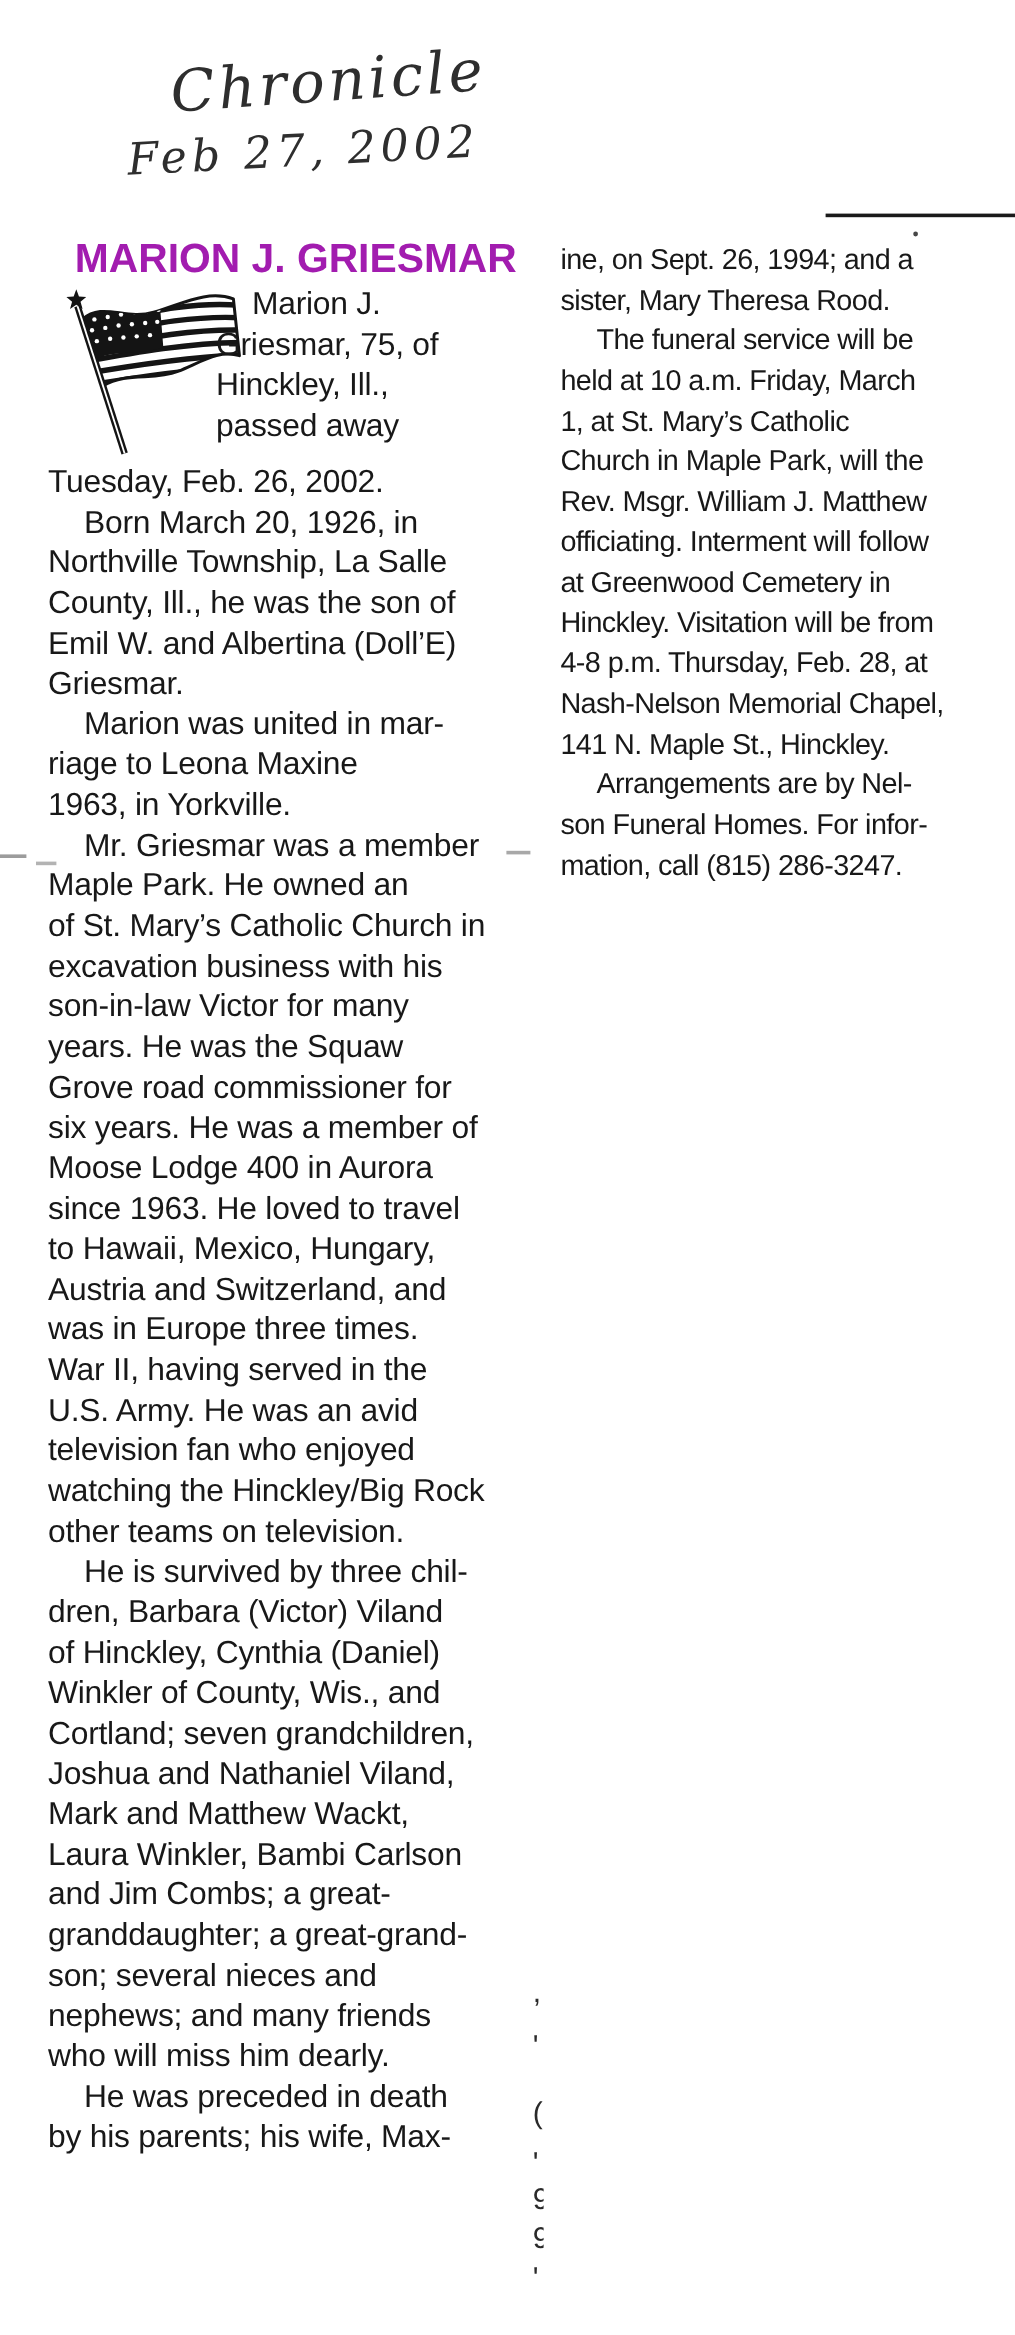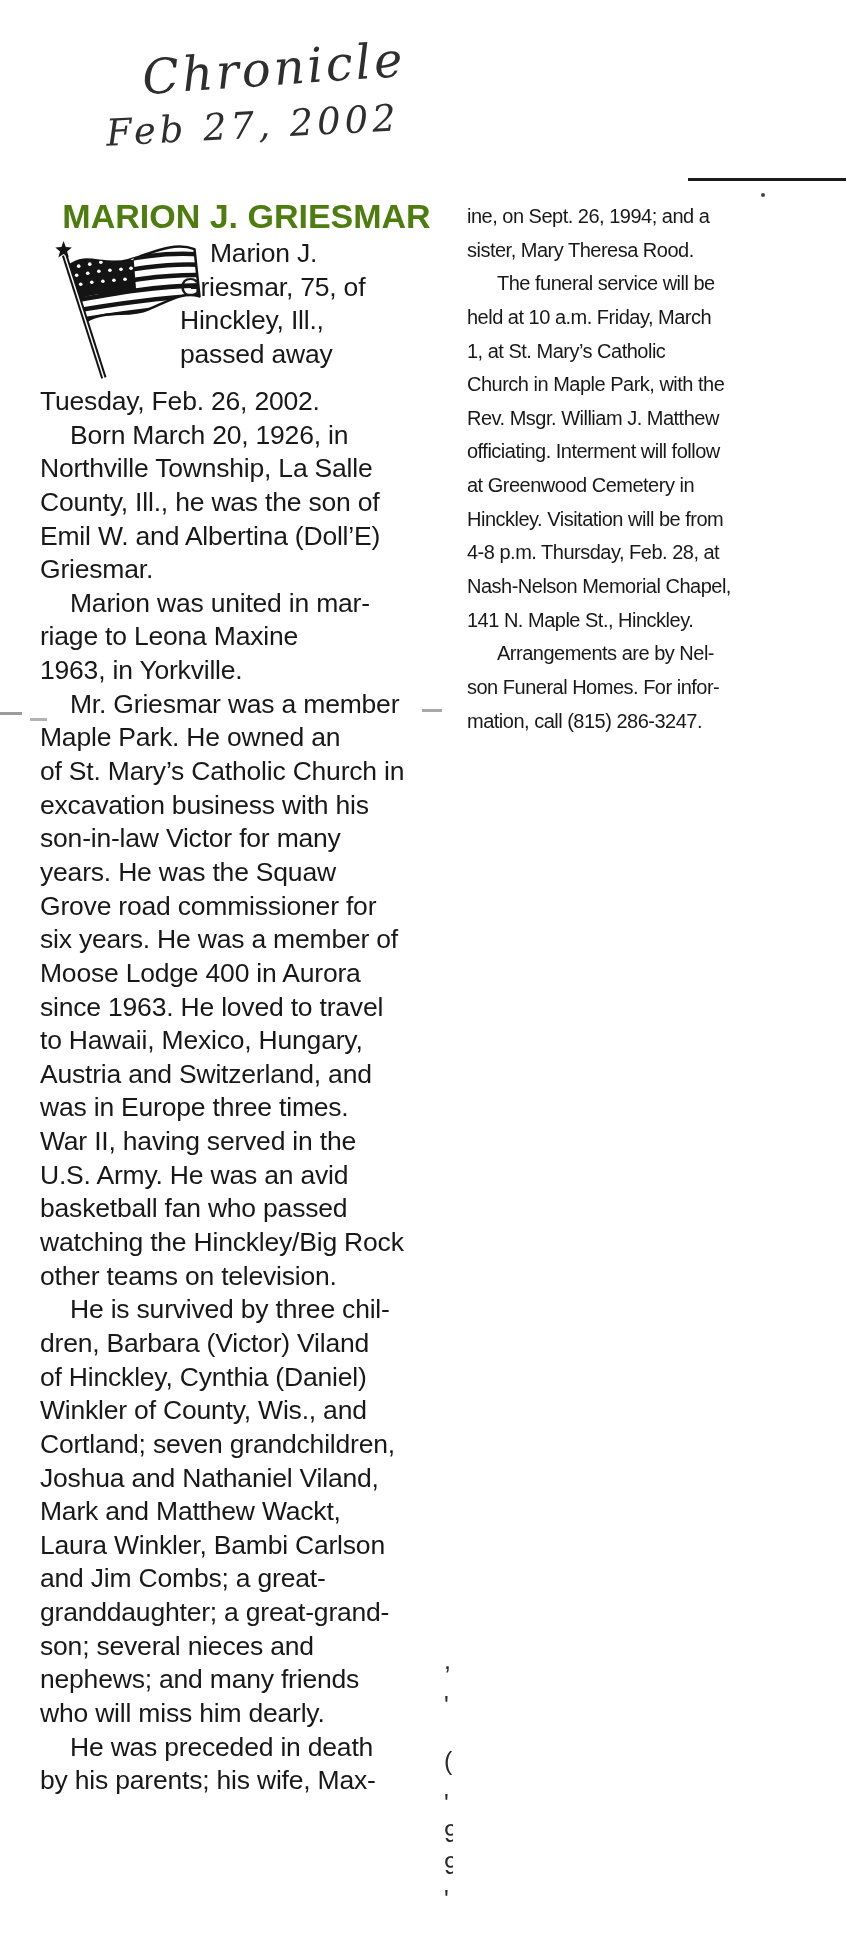--- a/index.html
+++ b/index.html
@@ -11,30 +11,30 @@
   
   .hand{position:absolute;font-family:"DejaVu Serif",serif;font-style:italic;color:#2e2e2e;white-space:nowrap;}
   .hand-pub{left:142px;top:40px;font-size:48px;transform:rotate(-4deg);letter-spacing:3px;}
   .hand-date{left:106px;top:104px;font-size:37px;transform:rotate(-3deg);letter-spacing:4px;}
   
   .col{position:absolute;}
   .col-left{left:40px;top:197px;width:413px;}
   .col-right{left:467px;top:200px;width:379px;}
   .headline{
     font-size:34px;font-weight:bold;text-align:center;white-space:nowrap;
-    letter-spacing:0px;color:#4d7c0f;height:40px;line-height:38px;
+    letter-spacing:0px;color:#a21caf;height:40px;line-height:38px;
   }
   .intro-row{position:relative;height:148px;}
   .flag{position:absolute;left:3px;top:2px;width:162px;height:146px;}
   .intro-lines{position:absolute;left:140px;top:0;}
   .line{
     font-size:26.5px;line-height:33.65px;height:33.65px;white-space:nowrap;
     letter-spacing:-0.2px;color:#181818;
   }
-  .col-right .line{font-size:20px;letter-spacing:-0.5px;}
+  .col-right .line{font-size:24px;letter-spacing:-0.5px;}
   .indent{text-indent:30px;}
   
   .rule{position:absolute;left:688px;top:178px;width:158px;height:3px;background:#1a1a1a;}
   .rule-dot{position:absolute;left:761px;top:193px;width:4px;height:4px;background:#474747;border-radius:50%;}
   
   .smudge{position:absolute;background:#9c9c9c;}
   .smudge-a{left:0;top:712px;width:22px;height:3px;}
   .smudge-b{left:30px;top:718px;width:17px;height:3px;background:#b3b3b3;}
   .smudge-c{left:422px;top:709px;width:20px;height:3px;background:#a8a8a8;}
   
@@ -129,21 +129,21 @@
         <div class="line">years. He was the Squaw</div>
         <div class="line">Grove road commissioner for</div>
         <div class="line">six years. He was a member of</div>
         <div class="line">Moose Lodge 400 in Aurora</div>
         <div class="line">since 1963. He loved to travel</div>
         <div class="line">to Hawaii, Mexico, Hungary,</div>
         <div class="line">Austria and Switzerland, and</div>
         <div class="line">was in Europe three times.</div>
         <div class="line">War II, having served in the</div>
         <div class="line">U.S. Army. He was an avid</div>
-        <div class="line">basketball fan who passed</div>
+        <div class="line">television fan who enjoyed</div>
         <div class="line">watching the Hinckley/Big Rock</div>
         <div class="line">other teams on television.</div>
         <div class="line indent">He is survived by three chil-</div>
         <div class="line">dren, Barbara (Victor) Viland</div>
         <div class="line">of Hinckley, Cynthia (Daniel)</div>
         <div class="line">Winkler of County, Wis., and</div>
         <div class="line">Cortland; seven grandchildren,</div>
         <div class="line">Joshua and Nathaniel Viland,</div>
         <div class="line">Mark and Matthew Wackt,</div>
         <div class="line">Laura Winkler, Bambi Carlson</div>
@@ -157,21 +157,21 @@
       </div>
   </div>
 
   <div class="col col-right">
     <div>
         <div class="line">ine, on Sept. 26, 1994; and a</div>
         <div class="line">sister, Mary Theresa Rood.</div>
         <div class="line indent">The funeral service will be</div>
         <div class="line">held at 10 a.m. Friday, March</div>
         <div class="line">1, at St. Mary’s Catholic</div>
-        <div class="line">Church in Maple Park, with the</div>
+        <div class="line">Church in Maple Park, will the</div>
         <div class="line">Rev. Msgr. William J. Matthew</div>
         <div class="line">officiating. Interment will follow</div>
         <div class="line">at Greenwood Cemetery in</div>
         <div class="line">Hinckley. Visitation will be from</div>
         <div class="line">4-8 p.m. Thursday, Feb. 28, at</div>
         <div class="line">Nash-Nelson Memorial Chapel,</div>
         <div class="line">141 N. Maple St., Hinckley.</div>
         <div class="line indent">Arrangements are by Nel-</div>
         <div class="line">son Funeral Homes. For infor-</div>
         <div class="line">mation, call (815) 286-3247.</div>

